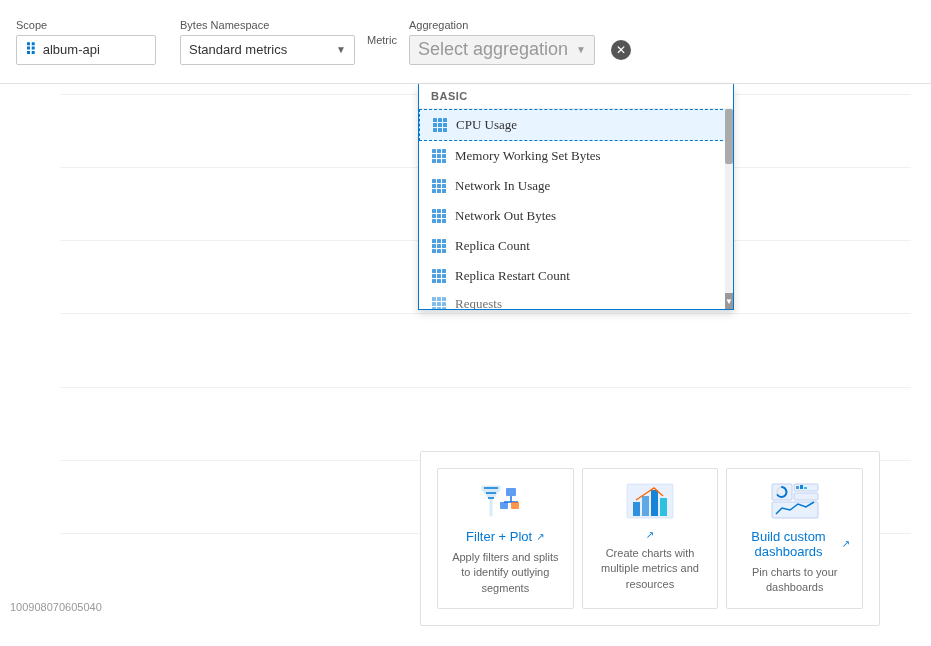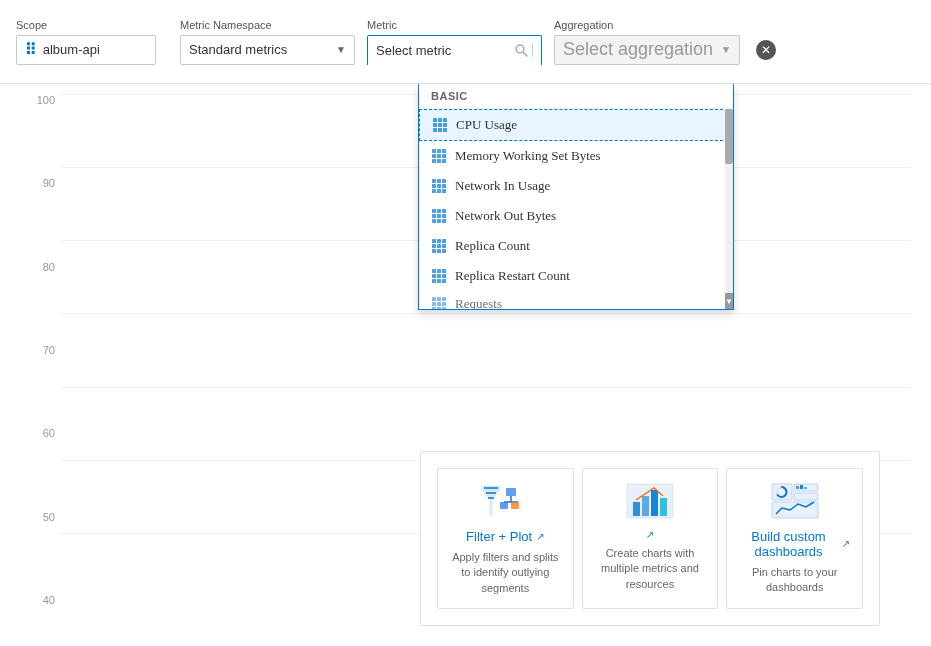--- a/index.html
+++ b/index.html
@@ -192,23 +192,23 @@
       position: relative;
       height: calc(646px - 84px);
       background: #fff;
       padding: 10px 20px 10px 60px;
     }
 
     .y-axis {
       position: absolute;
       left: 10px;
       top: 10px;
-      bottom: 40px;
-      display: flex;
-      flex-direction: column;
+      bottom: 33px;
+      display: flex;
+      flex-direction: row;
       justify-content: space-between;
       align-items: flex-end;
       width: 45px;
     }
 
     .y-label {
       font-size: 11px;
       color: #999;
     }
 
@@ -304,39 +304,29 @@
 
     <div class="filter-item">
       <span class="filter-label">Scope</span>
       <div class="scope-input-wrapper">
         <span class="scope-dots">⠿</span>
         <span class="scope-value">album-api</span>
       </div>
     </div>
 
     <div class="filter-item" style="margin-left:16px;">
-      <span class="filter-label">Metric Namespace</span>
+      <span class="filter-label">Bytes Namespace</span>
       <div class="dropdown-control" style="min-width:175px;gap:20px;">
         <span>Standard metrics</span>
         <span class="dropdown-arrow">▼</span>
       </div>
     </div>
 
     <div class="filter-item" style="margin-left:4px;">
       <span class="filter-label">Metric</span>
-      <div class="metric-control" style="min-width:175px;">
-        <span class="metric-placeholder">Select metric</span>
-        <span style="display:flex;align-items:center;gap:2px;">
-          <svg width="14" height="14" viewBox="0 0 14 14" fill="none" style="opacity:0.5;">
-            <circle cx="6" cy="6" r="4" stroke="#555" stroke-width="1.5"></circle>
-            <line x1="9.5" y1="9.5" x2="13" y2="13" stroke="#555" stroke-width="1.5" stroke-linecap="round"></line>
-          </svg>
-          <span style="font-size:10px;color:#999;border-left:1px solid #ccc;height:14px;margin-left:2px;"></span>
-        </span>
-      </div>
     </div>
 
     <div class="filter-item" style="margin-left:4px;">
       <span class="filter-label">Aggregation</span>
       <div class="aggregation-control" style="min-width:175px;">
         <span style="color:#999;font-size:18px;">Select aggregation</span>
         <span class="dropdown-arrow" style="color:#999;">▼</span>
       </div>
     </div>
 

